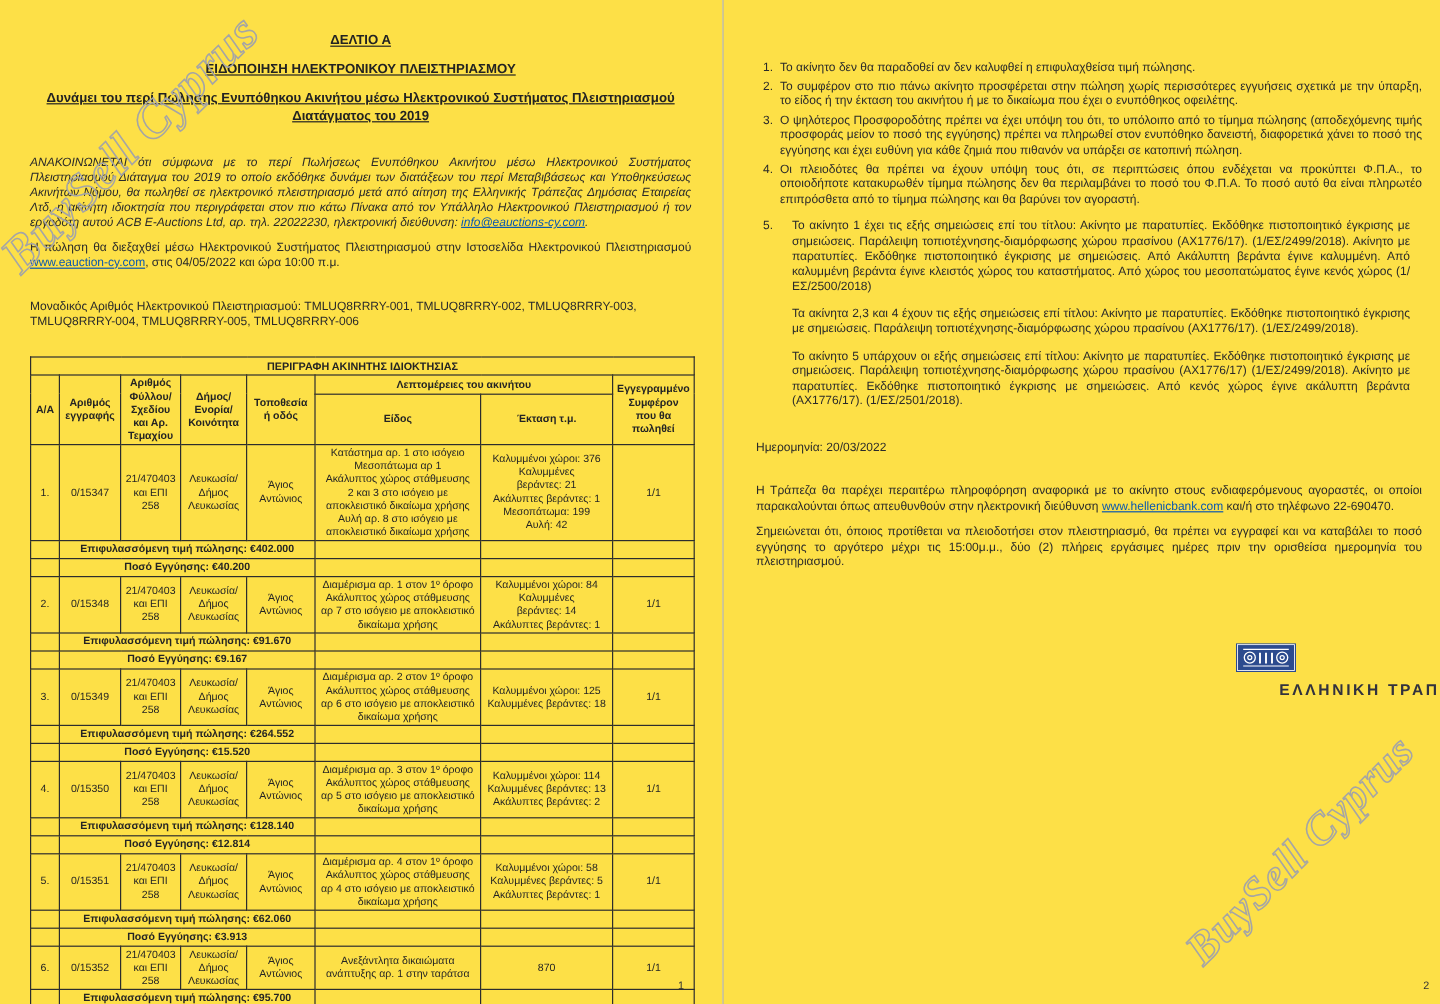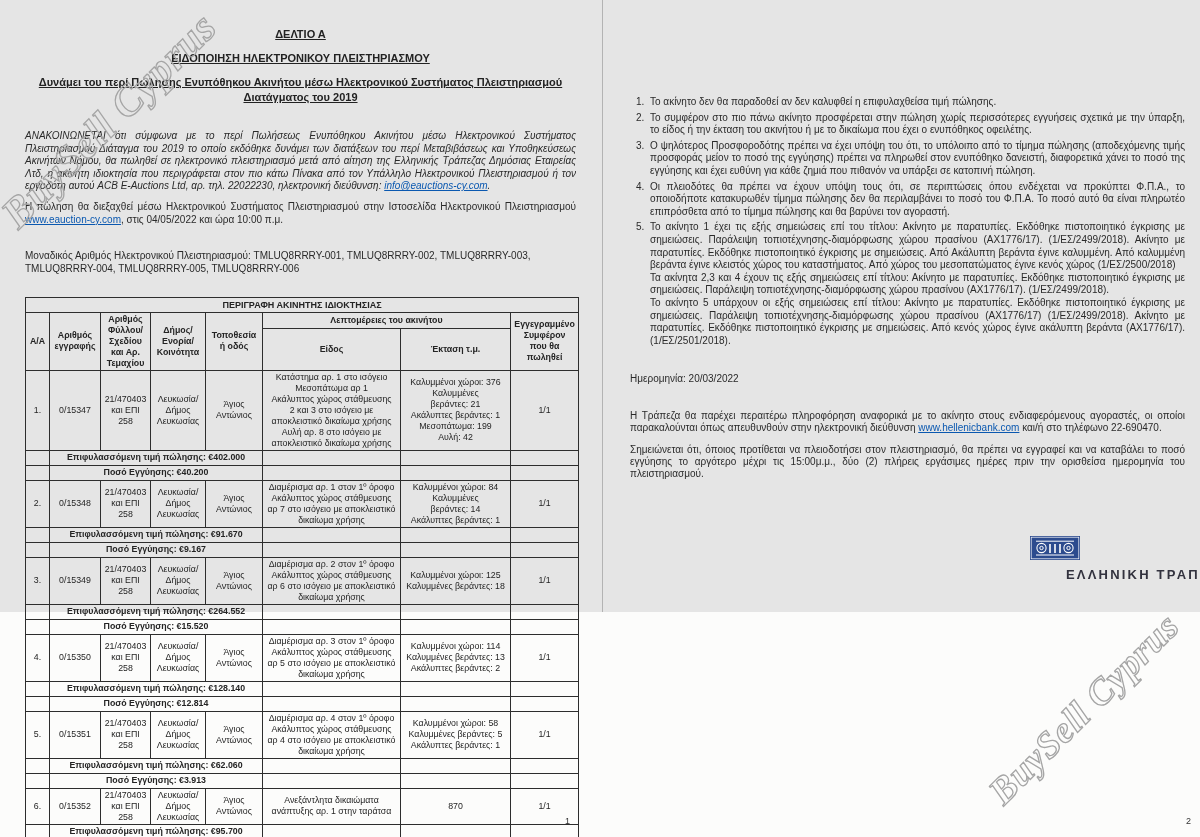--- a/index.html
+++ b/index.html
@@ -1,21 +1,21 @@
 <!DOCTYPE html>
 <html><head>
 <meta charset="utf-8">
 <style>
   html,body { margin:0; padding:0; }
   body {
     width:1200px; height:837px; position:relative; overflow:hidden;
     background:#fcfcfb; color:#262626;
     font-family:"Liberation Sans", sans-serif;
   }
-  .page { position:absolute; top:0; height:612px; background:#e5e5e5; box-sizing:border-box; }
+  .page { position:absolute; top:0; height:837px; background:#fde047; box-sizing:border-box; }
   #page1 { left:0; width:602px; }
   #page2 { left:602px; width:598px; border-left:1px solid #b3b3b3; }
 
   
   .p1-inner { padding:27px 26px 0 25px; }
   .titles { text-align:center; font-weight:bold; font-size:11px; color:#222; }
   .title-line { text-decoration:underline; margin:0 auto; line-height:1.35; }
   .title-2 { margin-top:9px; }
   .title-3 { margin-top:9px; max-width:548px; }
   .para { font-size:10px; line-height:12.4px; text-align:justify; margin:0; color:#2a2a2a; }
@@ -37,24 +37,24 @@
   tr.hdr-details th.details { height:13px; }
   tr.sub td { height:12px; }
   td.subtext { text-align:left; font-weight:bold; padding-left:5px; }
   td.kind-cell, td.area-cell { padding:2px 3px; }
 
   .pgnum { position:absolute; font-size:9px; color:#333; }
   #pgnum1 { left:565px; top:816px; }
   #pgnum2 { left:1186px; top:816px; }
 
   
-  .p2-inner { padding:96px 15px 0 27px; font-size:10px; line-height:12.6px; color:#2a2a2a; }
+  .p2-inner { padding:51px 15px 0 27px; font-size:10px; line-height:12.6px; color:#2a2a2a; }
   ol.terms { margin:0; padding-left:17px; }
   ol.terms li { text-align:justify; margin-bottom:3px; padding-left:3px; }
-  p.note { margin:0; text-align:justify; }
+  p.note { margin:10px; text-align:justify; }
   .date-line { margin-top:26px; text-align:left; }
   .bank-para { margin-top:24px; text-align:justify; }
   .note2 { margin-top:9px; text-align:justify; }
 
   .logo { position:absolute; left:427px; top:536px; }
   .logo-box { width:50px; height:24px; display:block; }
   .logo-name {
     margin-top:7px; font-size:13px; font-weight:bold; letter-spacing:2.2px;
     color:#32323e; white-space:nowrap;padding-left:36px;
   }

